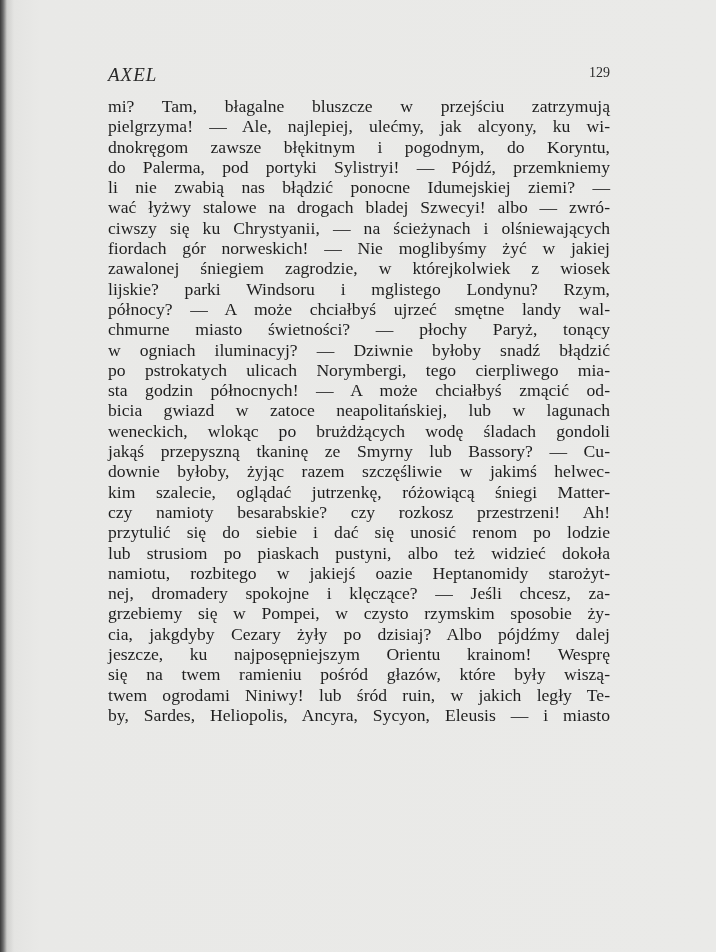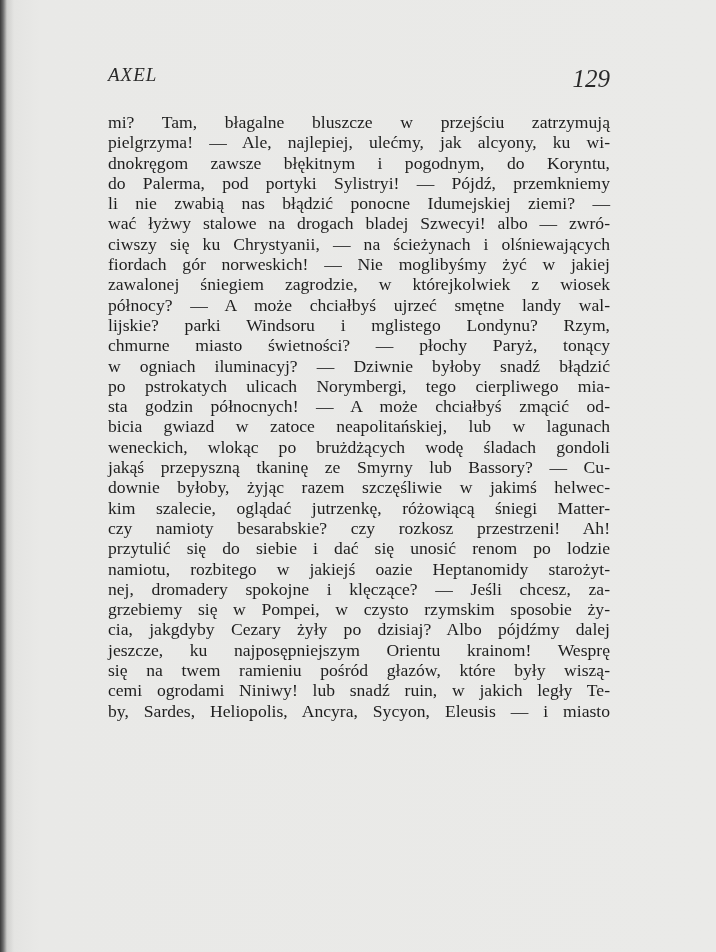--- a/index.html
+++ b/index.html
@@ -16,24 +16,24 @@
   }
   .running-head {
     position: absolute; left: 108px; top: 64px; width: 502px; height: 24px;
   }
   .title {
     position: absolute; left: 0; top: 0;
     font-style: italic; font-size: 19px; letter-spacing: 1px; color: #2a2a2a;
   }
   .pageno {
     position: absolute; right: 0; top: 1px;
-    font-style: italic; font-size: 25px; color: #2a2a2a;
+    font-size: 14px; color: #2a2a2a;
   }
   .body-text {
-    position: absolute; left: 108px; top: 96px; width: 502px; margin-top: 16px;
+    position: absolute; left: 108px; top: 96px; width: 502px;
   }
   .line {
     display: block; height: 20.3px; line-height: 20.3px;
     font-size: 17.6px; white-space: nowrap;
     text-align: justify; text-align-last: justify;
   }
 </style>
 </head>
 <body>
 
@@ -45,35 +45,36 @@
   <div class="body-text" id="body-text">
       <span class="line">mi? Tam, błagalne bluszcze w przejściu zatrzymują</span>
       <span class="line">pielgrzyma! — Ale, najlepiej, ulećmy, jak alcyony, ku wi-</span>
       <span class="line">dnokręgom zawsze błękitnym i pogodnym, do Koryntu,</span>
       <span class="line">do Palerma, pod portyki Sylistryi! — Pójdź, przemkniemy</span>
       <span class="line">li nie zwabią nas błądzić ponocne Idumejskiej ziemi? —</span>
       <span class="line">wać łyżwy stalowe na drogach bladej Szwecyi! albo — zwró-</span>
       <span class="line">ciwszy się ku Chrystyanii, — na ścieżynach i olśniewających</span>
       <span class="line">fiordach gór norweskich! — Nie moglibyśmy żyć w jakiej</span>
       <span class="line">zawalonej śniegiem zagrodzie, w którejkolwiek z wiosek</span>
+      <span class="line">lijskie? parki Windsoru i mglistego Londynu? Rzym,</span>
       <span class="line">północy? — A może chciałbyś ujrzeć smętne landy wal-</span>
-      <span class="line">lijskie? parki Windsoru i mglistego Londynu? Rzym,</span>
       <span class="line">chmurne miasto świetności? — płochy Paryż, tonący</span>
       <span class="line">w ogniach iluminacyj? — Dziwnie byłoby snadź błądzić</span>
       <span class="line">po pstrokatych ulicach Norymbergi, tego cierpliwego mia-</span>
       <span class="line">sta godzin północnych! — A może chciałbyś zmącić od-</span>
       <span class="line">bicia gwiazd w zatoce neapolitańskiej, lub w lagunach</span>
       <span class="line">weneckich, wlokąc po brużdżących wodę śladach gondoli</span>
       <span class="line">jakąś przepyszną tkaninę ze Smyrny lub Bassory? — Cu-</span>
       <span class="line">downie byłoby, żyjąc razem szczęśliwie w jakimś helwec-</span>
       <span class="line">kim szalecie, oglądać jutrzenkę, różowiącą śniegi Matter-</span>
       <span class="line">czy namioty besarabskie? czy rozkosz przestrzeni! Ah!</span>
       <span class="line">przytulić się do siebie i dać się unosić renom po lodzie</span>
+      <span class="line">lub strusiom po piaskach pustyni, albo też widzieć dokoła</span>
       <span class="line">namiotu, rozbitego w jakiejś oazie Heptanomidy starożyt-</span>
       <span class="line">nej, dromadery spokojne i klęczące? — Jeśli chcesz, za-</span>
       <span class="line">grzebiemy się w Pompei, w czysto rzymskim sposobie ży-</span>
       <span class="line">cia, jakgdyby Cezary żyły po dzisiaj? Albo pójdźmy dalej</span>
       <span class="line">jeszcze, ku najposępniejszym Orientu krainom! Wesprę</span>
       <span class="line">się na twem ramieniu pośród głazów, które były wiszą-</span>
-      <span class="line">cemi ogrodami Niniwy! lub snadź ruin, w jakich legły Te-</span>
+      <span class="line">twem ogrodami Niniwy! lub śród ruin, w jakich legły Te-</span>
       <span class="line">by, Sardes, Heliopolis, Ancyra, Sycyon, Eleusis — i miasto</span>
     </div>
 </div>
 
 </body></html>

